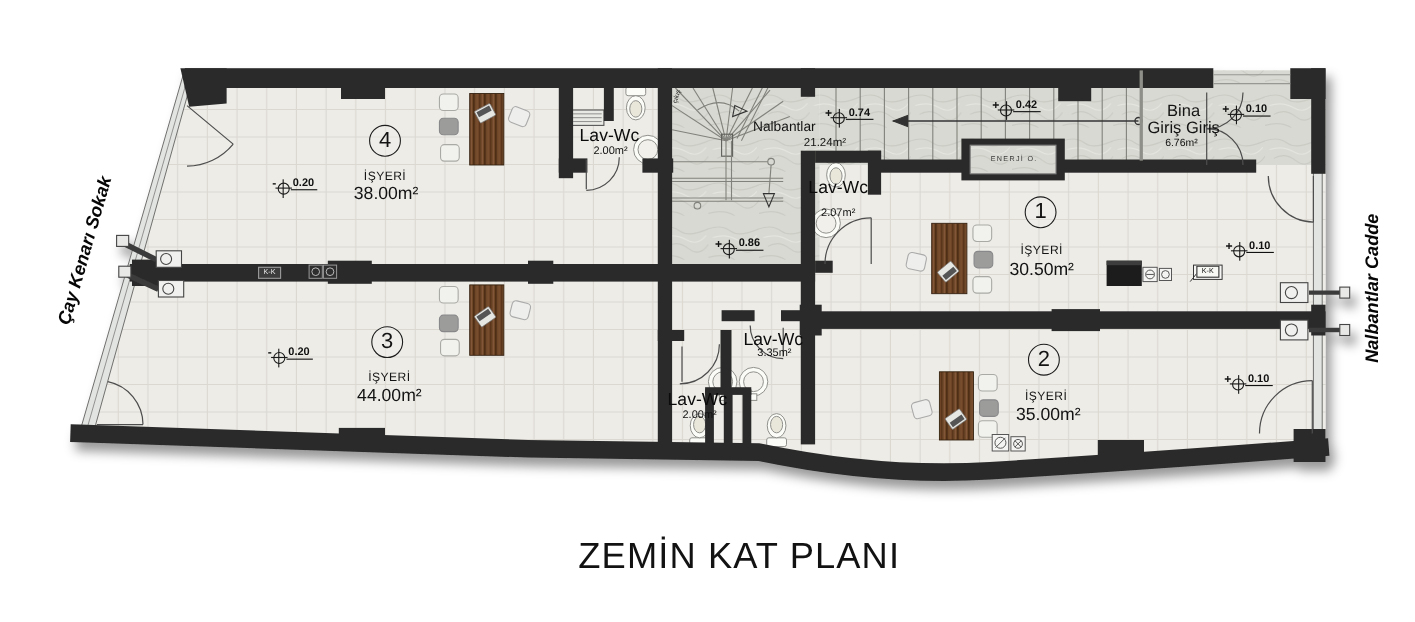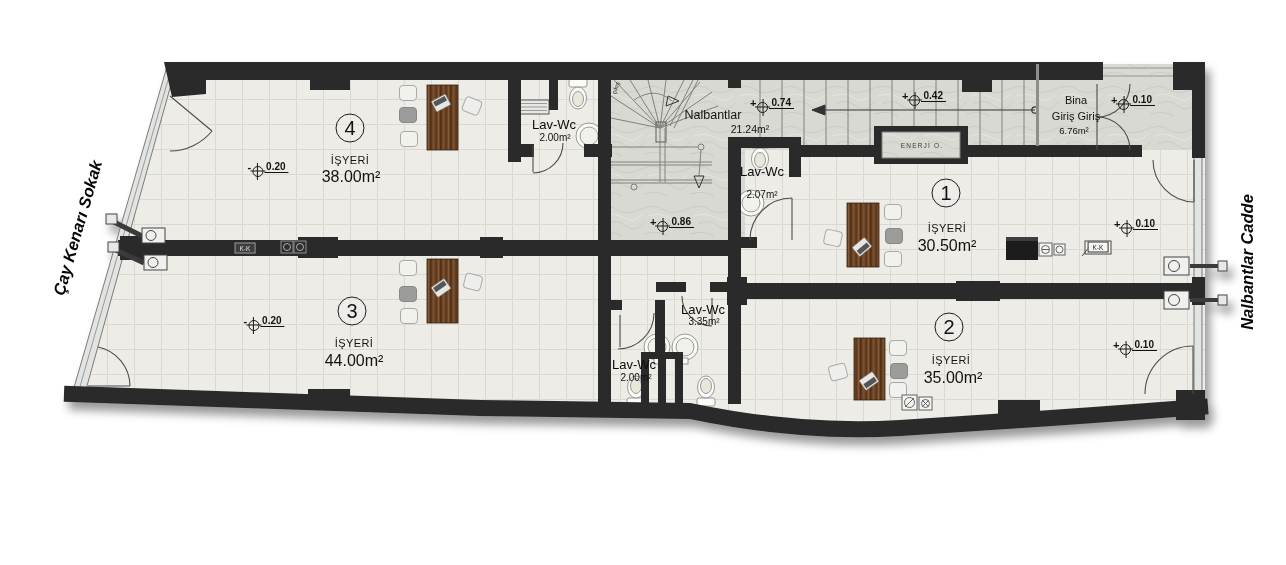--- a/index.html
+++ b/index.html
@@ -6,25 +6,25 @@
   body{width:1286px;height:565px;position:relative;overflow:hidden;
        font-family:"Liberation Sans",sans-serif;color:#111}
   .plan{position:absolute;inset:0}
   #plan-svg{position:absolute;left:0;top:0}
   .lbl{position:absolute;transform:translate(-50%,-50%);white-space:nowrap;
        text-align:center;color:#131313;line-height:1.05}
   .room-num{width:27px;height:27px;border:1.8px solid #1d1d1d;border-radius:50%;
        font-size:20px;line-height:26px;background:rgba(240,239,234,.45)}
   .room-name{font-size:11px;letter-spacing:.4px;color:#151515}
   .room-area{font-size:16px}
-  .wet-name{font-size:13px;color:#0b0b0b}
+  .wet-name{font-size:16px;color:#0b0b0b}
   .wet-area{font-size:10px}
   .stair-name{font-size:12.5px}
   .stair-area{font-size:10.5px}
-  .hall-name{font-size:11px}
+  .hall-name{font-size:15px}
   .hall-area{font-size:9.5px}
   .utility-lbl{font-size:6.5px;letter-spacing:1.2px;color:#3a3a3a}
   .exit-lbl{font-size:6px;color:#222;transform:translate(-50%,-50%) rotate(-72deg)}
   .level{position:absolute;transform:translate(-50%,-50%);display:flex;align-items:center;gap:1px}
   .lv-sign{font-size:11px;font-weight:bold;transform:translateY(-4px)}
   .lv-sym{position:relative;width:9px;height:9px;border:1.2px solid #1a1a1a;border-radius:50%;flex:0 0 auto}
   .lv-sym::before{content:"";position:absolute;left:50%;top:-4px;bottom:-4px;width:1px;background:#1a1a1a;transform:translateX(-.5px)}
   .lv-sym::after{content:"";position:absolute;top:50%;left:-3px;right:-3px;height:1px;background:#1a1a1a;transform:translateY(-.5px)}
   .lv-val{font-size:10px;font-weight:bold;border-bottom:1.3px solid #111;
        padding:0 3px 0 2px;transform:translateY(-4px)}
@@ -411,13 +411,14 @@
     <span class="lv-sign">-</span>
       <span class="lv-sym"></span>
       <span class="lv-val">0.20</span>
     </div>
 
   <div class="kk kk-dark" style="left:245px;top:248px">K-K</div>
   <div class="kk kk-light" style="left:1098px;top:247px">K-K</div>
 
   <div class="lbl street street-left" style="left:78px;top:228px">Çay Kenarı Sokak</div>
   <div class="lbl street street-right" style="left:1248px;top:262px">Nalbantlar Cadde</div>
+  <div class="lbl title" style="left:672px;top:506px">ZEMİN KAT PLANI</div>
 </div>
 
 </body></html>

